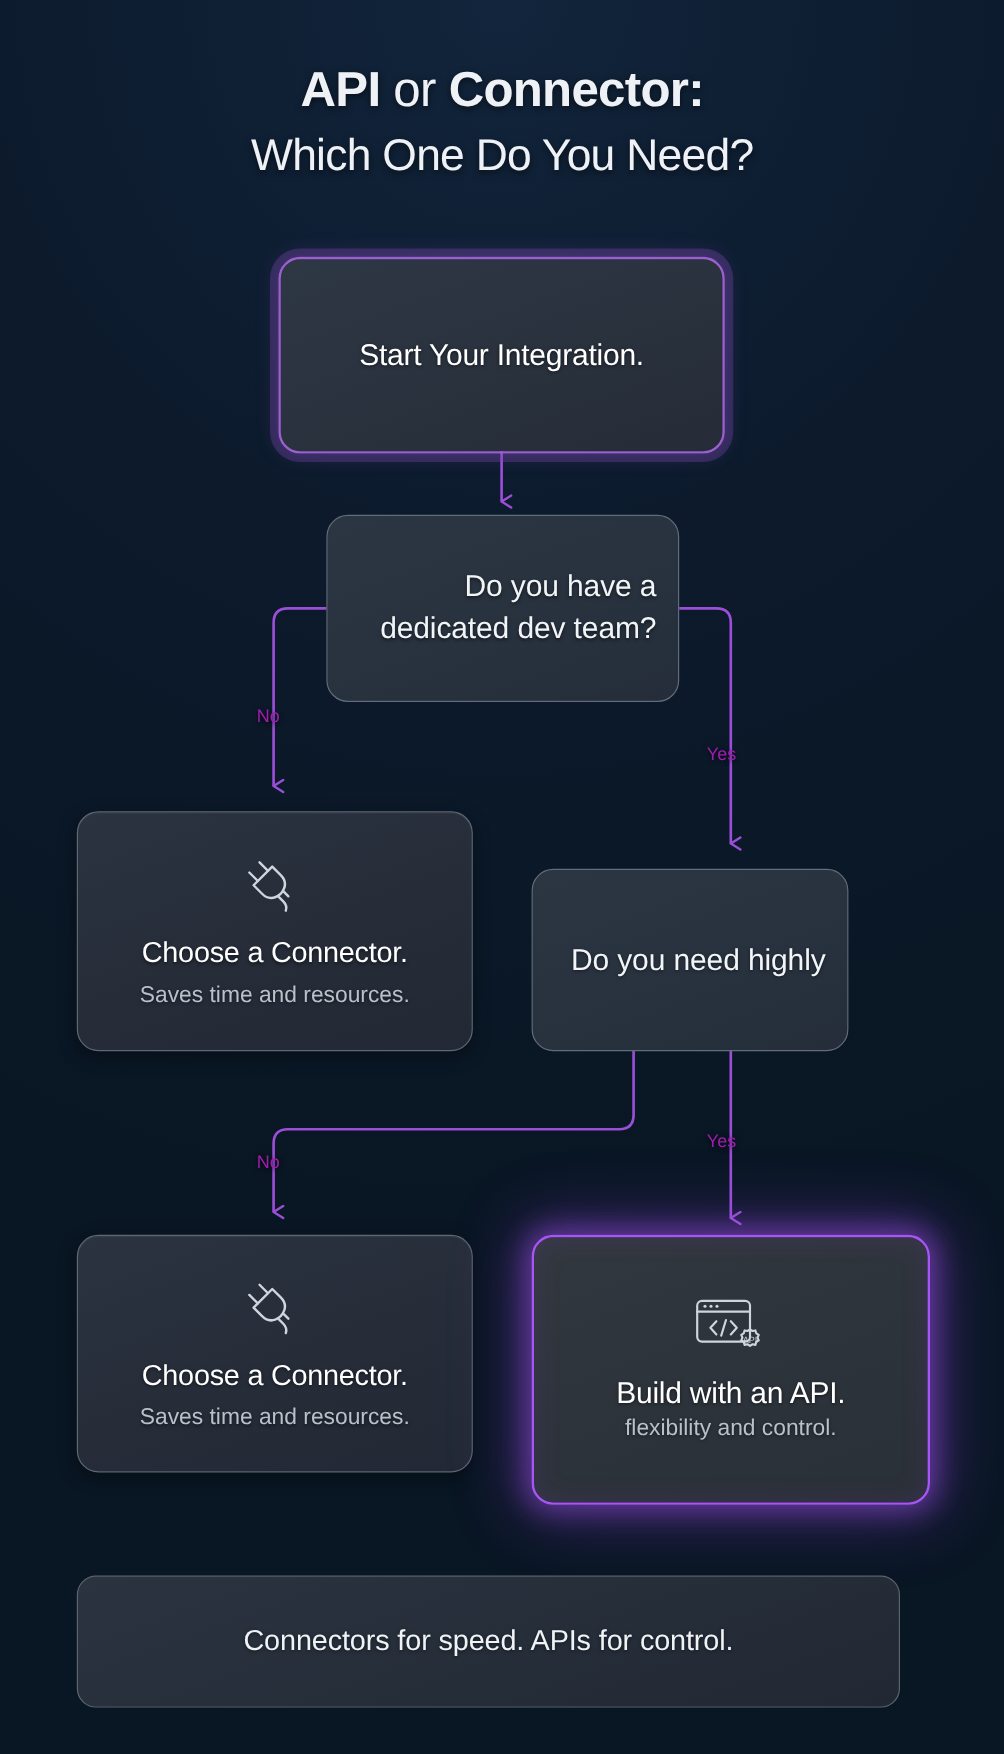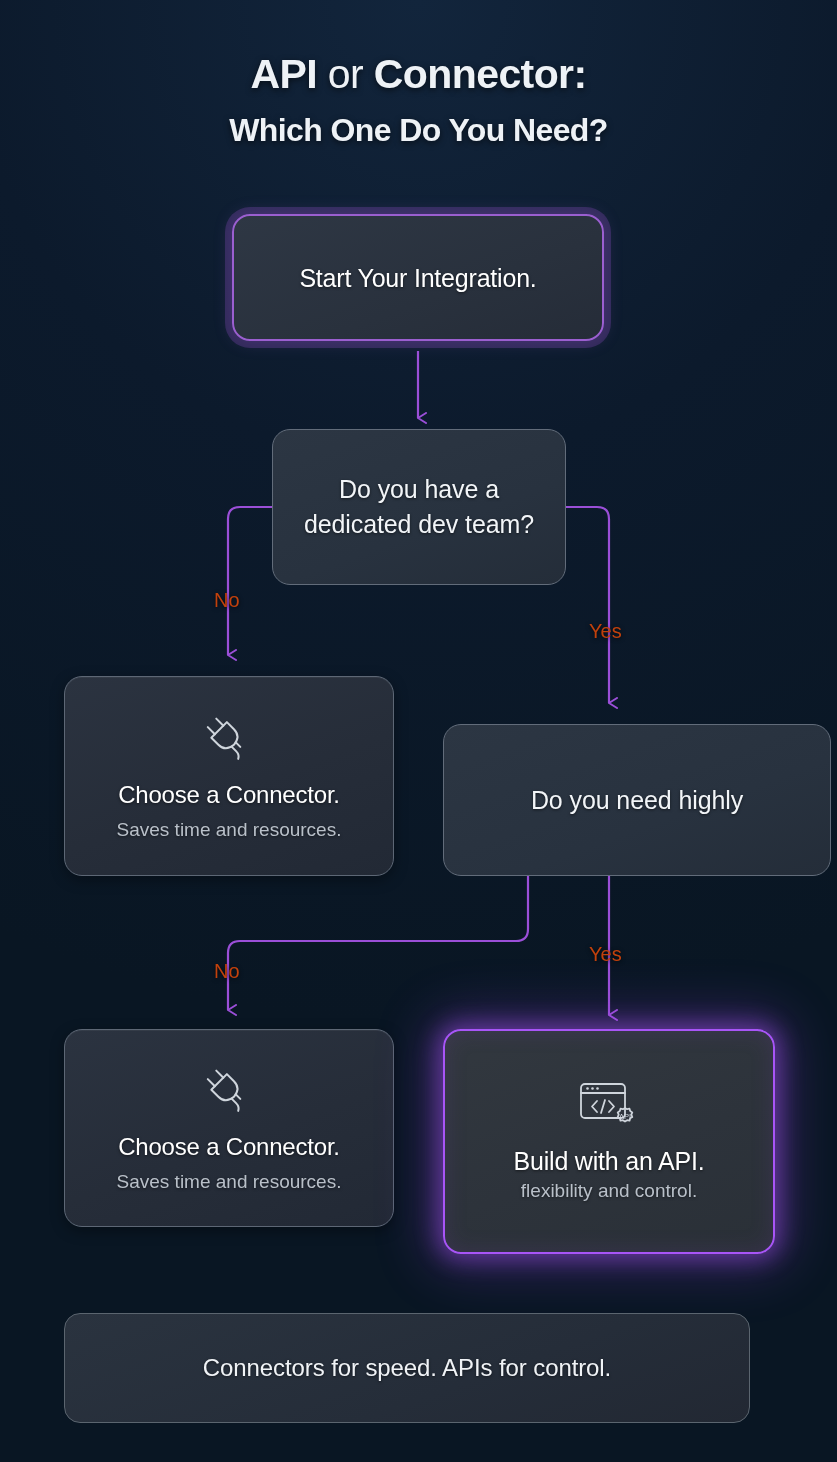--- a/index.html
+++ b/index.html
@@ -16,21 +16,21 @@
   
   .title-block {
     position:absolute; left:0; right:0; top:46px;
     text-align:center;
     color:#eef2f6;
     text-shadow:0 2px 6px rgba(0,0,0,.6);
   }
   .title-line { font-size:41px; line-height:56px; letter-spacing:-0.6px; }
   .t-bold   { font-weight:700; }
   .t-normal { font-weight:400;margin-top:28px; }
-  .title-line.second { font-weight:700; font-size:32px; }
+  .title-line.second { font-weight:400; font-size:37px; }
 
   
   .flow { position:absolute; left:0; top:0; width:837px; height:1462px; }
 
   .node {
     position:absolute;
     border-radius:18px;
     display:flex; flex-direction:column;
     align-items:center; justify-content:center;
     text-align:center;
@@ -41,20 +41,21 @@
   .node.card {
     background:linear-gradient(160deg,#2b3340 0%,#262d39 55%,#222935 100%);
     border:1px solid #5d6775;
     box-shadow:inset 0 1px 0 rgba(255,255,255,.05), 0 4px 14px rgba(0,0,0,.35);
   }
 
   
   .node.decision {
     background:linear-gradient(160deg,#2c3643 0%,#28323f 60%,#242d39 100%);
     border:1px solid #5a6personally;
+    align-items:flex-end;
   }
   .node.decision { border:1px solid #626c7a; }
 
   
   .node.start {
     background:linear-gradient(160deg,#2e3744 0%,#29313d 60%,#252c38 100%);
     border:2px solid #9b5fd0;
     box-shadow:
       0 0 0 7px rgba(124,72,176,.32),
       0 0 18px rgba(150,90,210,.25);
@@ -99,21 +100,21 @@
     font-size:24px; font-weight:400; color:#f0f3f6;
     letter-spacing:-0.1px;
     text-shadow:0 1px 3px rgba(0,0,0,.5);
   }
 
   .node-icon { margin-bottom:14px; line-height:0; }
 
   
   .edge-label {
     position:absolute;
-    font-size:20px; color:#c2410c; font-weight:400;
+    font-size:15px; color:#a21caf; font-weight:400;
     text-shadow:0 1px 4px rgba(0,0,0,.7);
   }
 
   svg.edges { position:absolute; left:0; top:0; width:837px; height:1462px; pointer-events:none; }
 </style>
 </head>
 <body>
 
 <div class="title-block">
   <div class="title-line"><span class="t-bold">API</span><span class="t-normal"> or </span><span class="t-bold">Connector:</span></div>
@@ -133,21 +134,21 @@
 
   <path d="M566,507 L597,507 Q609,507 609,519 L609,703" fill="none" stroke="#9b4fd8" stroke-width="2.2" marker-end="url(#ah)"></path>
 
   <path d="M528,875 L528,929 Q528,941 516,941 L240,941 Q228,941 228,953 L228,1010" fill="none" stroke="#9b4fd8" stroke-width="2.2" marker-end="url(#ah)"></path>
 
   <path d="M609,875 L609,1015" fill="none" stroke="#9b4fd8" stroke-width="2.2" marker-end="url(#ah)"></path>
 </svg>
 
 <div class="flow">
 
-  <div class="node start" style="left:232px; top:214px; width:372px; height:127px;">
+  <div class="node start" style="left:232px; top:214px; width:372px; height:164px;">
     <div class="node-title">Start Your Integration.</div>
   </div>
 
   <div class="node decision" style="left:272px; top:429px; width:294px; height:156px;">
     <div class="q-text">Do you have a</div>
     <div class="q-text">dedicated dev team?</div>
   </div>
 
   <div class="node card" style="left:64px; top:676px; width:330px; height:200px;">
     <div class="node-icon">
@@ -158,21 +159,21 @@
           <path d="M15 16 L37 16 L37 26 Q37 36 26 37 Q15 36 15 26 Z"></path>
           <path d="M23 37 L23 43 Q23 48 19 50"></path>
           <path d="M29 37 L29 43"></path>
         </g>
       </svg>
     </div>
     <div class="node-title small">Choose a Connector.</div>
     <div class="node-sub">Saves time and resources.</div>
   </div>
 
-  <div class="node decision" style="left:443px; top:724px; width:388px; height:152px;">
+  <div class="node decision" style="left:443px; top:724px; width:264px; height:152px;">
     <div class="q-text">Do you need highly</div>
   </div>
 
   <div class="node card" style="left:64px; top:1029px; width:330px; height:198px;">
     <div class="node-icon">
       <svg width="56" height="56" viewBox="0 0 56 56" fill="none" stroke="#cfd5dc" stroke-width="2" stroke-linecap="round" stroke-linejoin="round">
         <g transform="rotate(-45 28 28)">
           <path d="M20 16 L20 6"></path>
           <path d="M32 16 L32 6"></path>
           <path d="M15 16 L37 16 L37 26 Q37 36 26 37 Q15 36 15 26 Z"></path>

